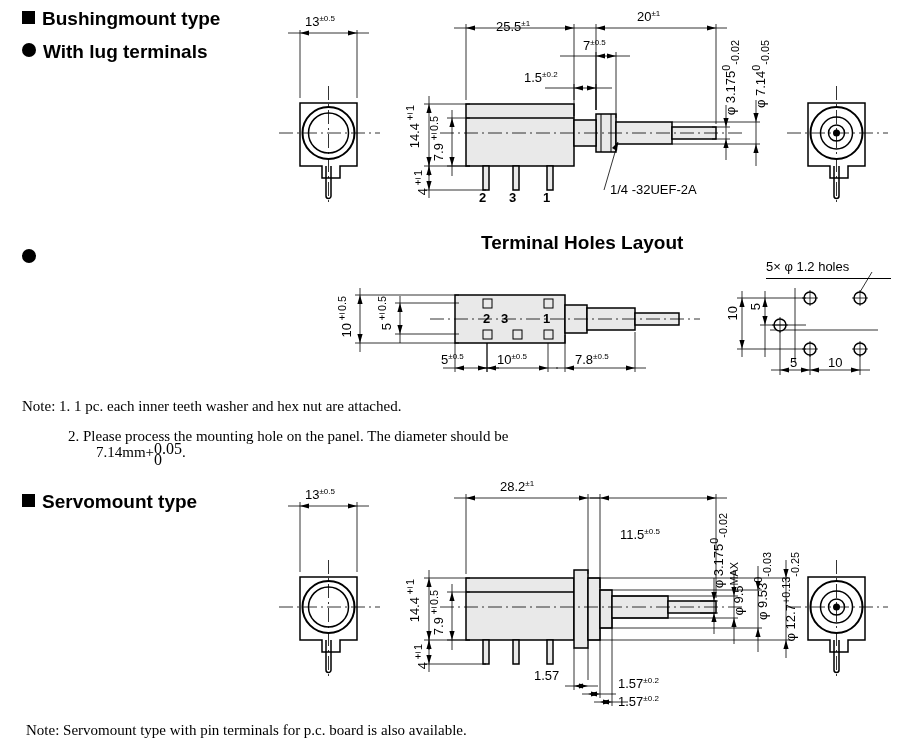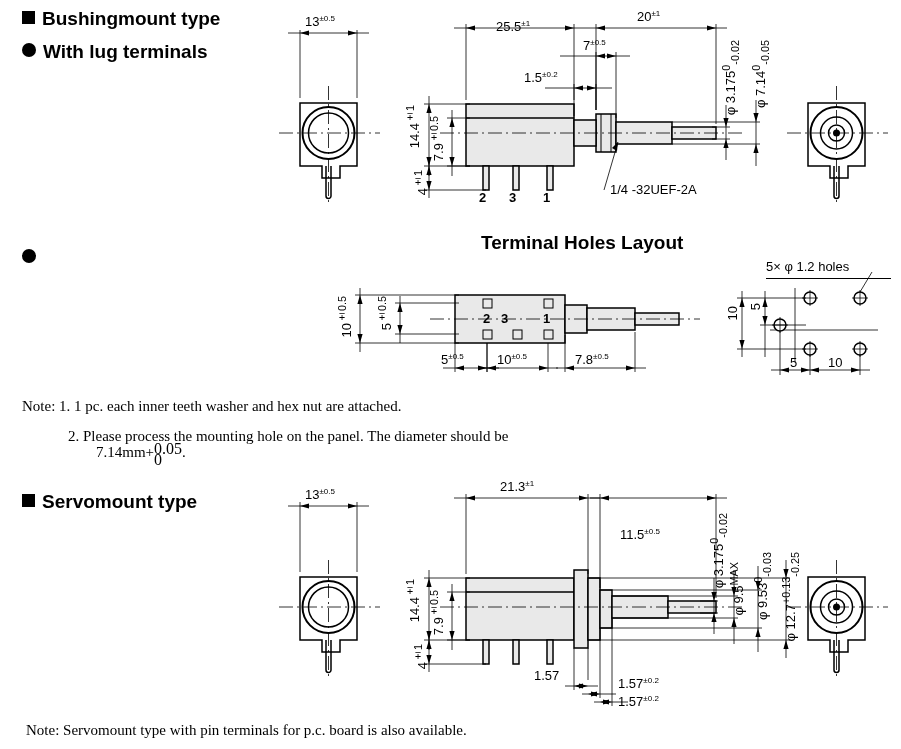--- a/index.html
+++ b/index.html
@@ -440,21 +440,21 @@
     <circle cx="836.5" cy="607" r="8" fill="#fff" stroke="#000" stroke-width="1.5"></circle>
     <circle cx="836.5" cy="607" r="3.5" fill="#000"></circle>
     <path class="f s15" d="M834,640 L834,670 M839,640 L839,670"></path>
     <path class="f s15" d="M834,670 a2.5,2.5 0 0 0 5,0"></path>
     <line class="f thin dash" x1="787" y1="607" x2="888" y2="607"></line>
     <line class="f thin dash" x1="836.5" y1="560" x2="836.5" y2="679"></line>
   </g>
 </svg>
 
 <div class="abs dim" style="left:305px;top:487px;"><span>13</span><sup>±0.5</sup></div>
-<div class="abs dim" style="left:500px;top:479px;"><span>21.3</span><sup>±1</sup></div>
+<div class="abs dim" style="left:500px;top:479px;"><span>28.2</span><sup>±1</sup></div>
 <div class="abs dim" style="left:620px;top:479px;margin-top:48px;"><span>11.5</span><sup>±0.5</sup></div>
 <div class="abs vtext" style="left:708px;top:513px;"><span>φ 3.175</span><sup>0</sup><sub>-0.02</sub></div>
 <div class="abs vtext" style="left:728px;top:562px;"><span>φ 9.5</span><sup>MAX</sup></div>
 <div class="abs vtext" style="left:752px;top:552px;"><span>φ 9.53</span><sup>0</sup><sub>-0.03</sub></div>
 <div class="abs vtext" style="left:780px;top:552px;"><span>φ 12.7</span><sup>+0.13</sup><sub>-0.25</sub></div>
 <div class="abs vtext" style="left:404px;top:579px;"><span>14.4</span><sup>±1</sup></div>
 <div class="abs vtext" style="left:428px;top:590px;"><span>7.9</span><sup>±0.5</sup></div>
 <div class="abs vtext" style="left:412px;top:644px;"><span>4</span><sup>±1</sup></div>
 <div class="abs dim" style="left:534px;top:668px;"><span>1.57</span></div>
 <div class="abs dim" style="left:618px;top:676px;"><span>1.57</span><sup>±0.2</sup></div>

